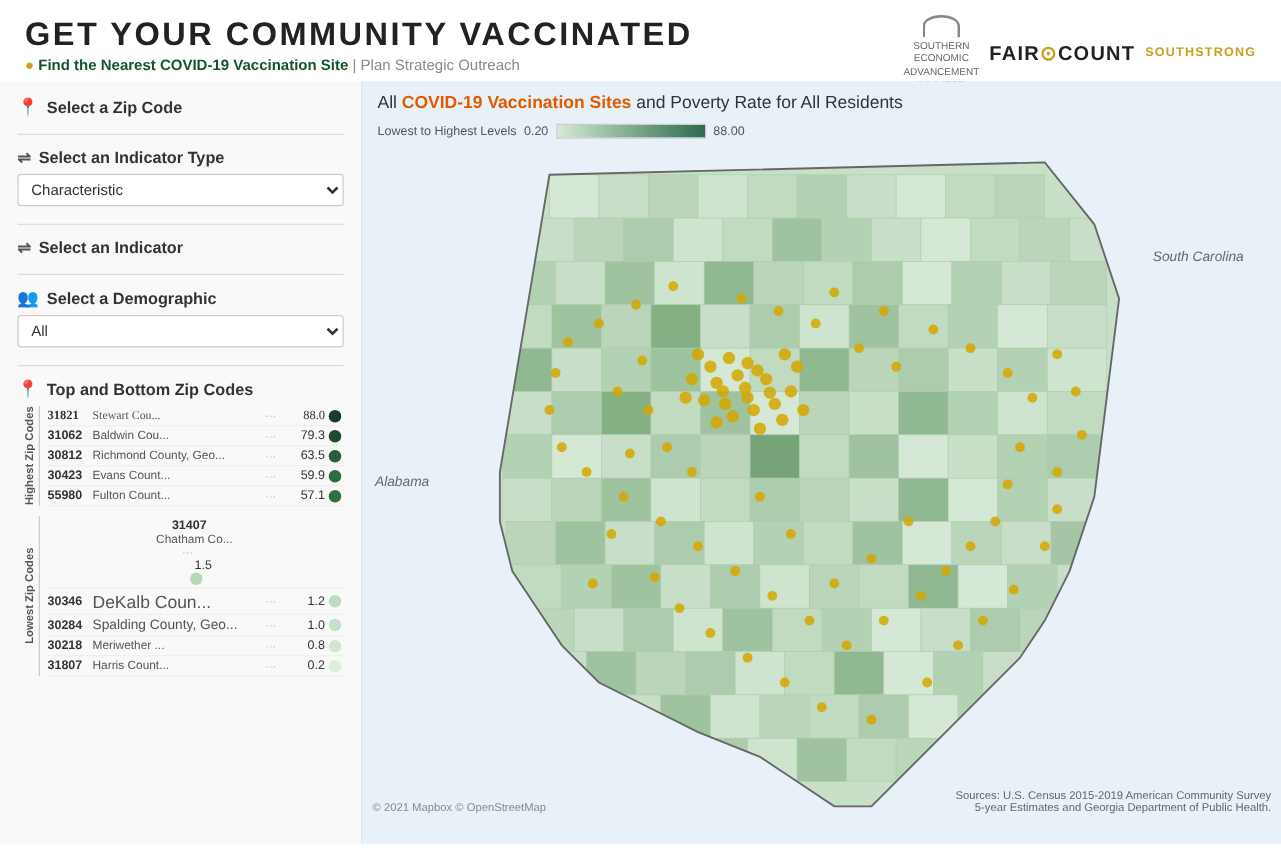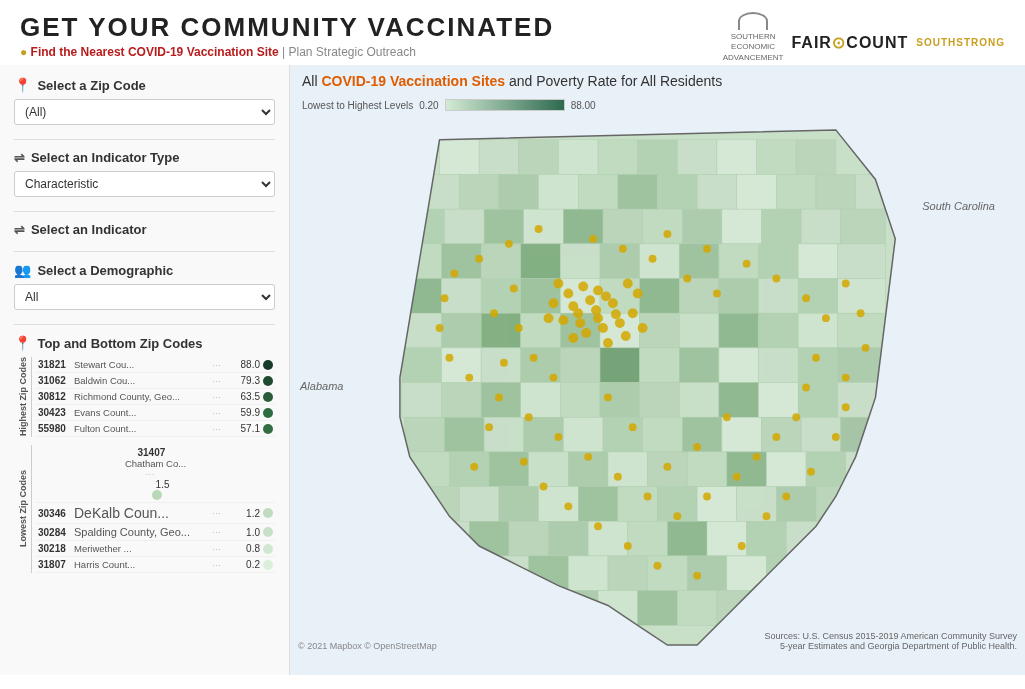--- a/index.html
+++ b/index.html
@@ -1,21 +1,21 @@
 <!DOCTYPE html>
 <html><head>
   <meta charset="utf-8">
   <style>
     * { box-sizing: border-box; margin: 0; padding: 0; }
     body { font-family: Arial, sans-serif; background: #fff; width: 1025px; height: 689px; overflow: hidden; }
 
     .header { padding: 12px 20px 6px 20px; }
     .header h1 { font-size: 26px; font-weight: 900; letter-spacing: 2px; color: #222; }
     .header .subtitle { font-size: 12px; color: #555; margin-top: 2px; }
-    .header .subtitle a { color: #b91c1c; text-decoration: none; font-weight: bold; }
+    .header .subtitle a { color: #14532d; text-decoration: none; font-weight: bold; }
     .header .subtitle span { color: #888; }
 
     .logos { position: absolute; top: 12px; right: 20px; display: flex; align-items: center; gap: 8px; }
 
     .main-layout { display: flex; height: 610px; }
 
     .sidebar { width: 290px; min-width: 290px; background: #f9f9f9; border-right: 1px solid #ddd; padding: 12px 14px; overflow-y: auto; }
 
     .sidebar-section { margin-bottom: 14px; }
     .sidebar-section-title { font-size: 13px; font-weight: bold; color: #333; display: flex; align-items: center; gap: 6px; margin-bottom: 6px; }
@@ -78,23 +78,20 @@
 
   <div class="main-layout">
 
     <div class="sidebar">
 
       <div class="sidebar-section">
         <div class="sidebar-section-title">
           <span style="font-size:14px;">📍</span>
           <span>Select a Zip Code</span>
         </div>
-        <select>
-          <option>(All)</option>
-        </select>
       </div>
 
       <hr class="divider">
 
       <div class="sidebar-section">
         <div class="sidebar-section-title">
           <span style="font-size:13px;font-weight:bold;color:#555;">⇌</span>
           <span>Select an Indicator Type</span>
         </div>
         <select>
@@ -130,21 +127,21 @@
           <span style="font-size:14px;">📍</span>
           <span>Top and Bottom Zip Codes</span>
         </div>
 
         <div style="display:flex; gap:0;">
 
           <div style="display:flex;flex-direction:column;align-items:center;justify-content:center;width:18px;border-right:1px solid #ccc;margin-right:4px;">
             <span style="writing-mode:vertical-rl;transform:rotate(180deg);font-size:9px;font-weight:bold;color:#555;white-space:nowrap;">Highest Zip Codes</span>
           </div>
           <div style="flex:1;" id="highest-zip-container">
-              <div style="display: flex; align-items: center; padding: 2px; font-size: 10px; border-bottom: 1px solid rgb(240, 240, 240);">
+              <div style="display: flex; align-items: center; padding: 2px; font-size: 10px; border-bottom: 1px solid rgb(240, 240, 240); font-family: Liberation Serif, serif;">
     <span style="width:36px;font-weight:bold;color:#333;">31821</span>
     <span style="flex:1;color:#555;font-size:9.5px;">Stewart Cou...</span>
     <span style="width:20px;color:#bbb;font-size:9px;">···</span>
     <span style="width:28px;text-align:right;color:#333;">88.0</span>
     <span style="width:10px;height:10px;border-radius:50%;background:#1a3a2a;margin-left:3px;display:inline-block;flex-shrink:0;"></span>
   </div>
               <div style="display: flex; align-items: center; padding: 2px; font-size: 10px; border-bottom: 1px solid rgb(240, 240, 240);">
     <span style="width:36px;font-weight:bold;color:#333;">31062</span>
     <span style="flex:1;color:#555;font-size:9.5px;">Baldwin Cou...</span>
     <span style="width:20px;color:#bbb;font-size:9px;">···</span>

